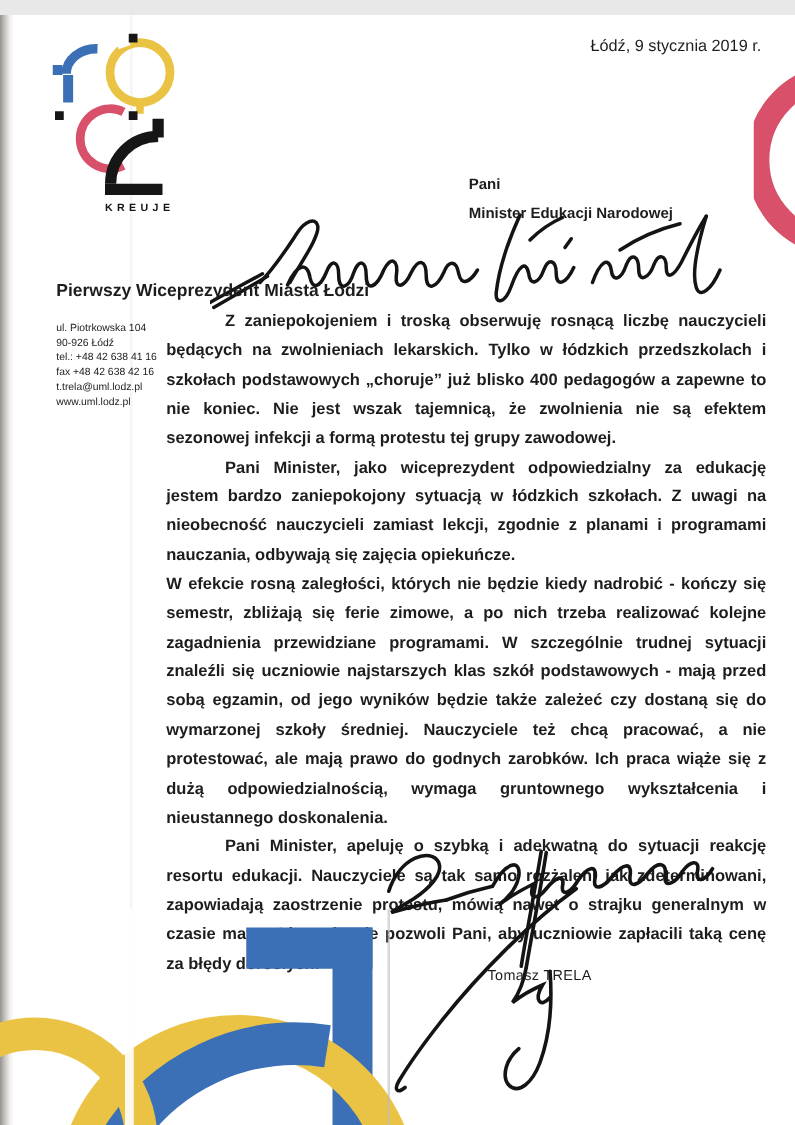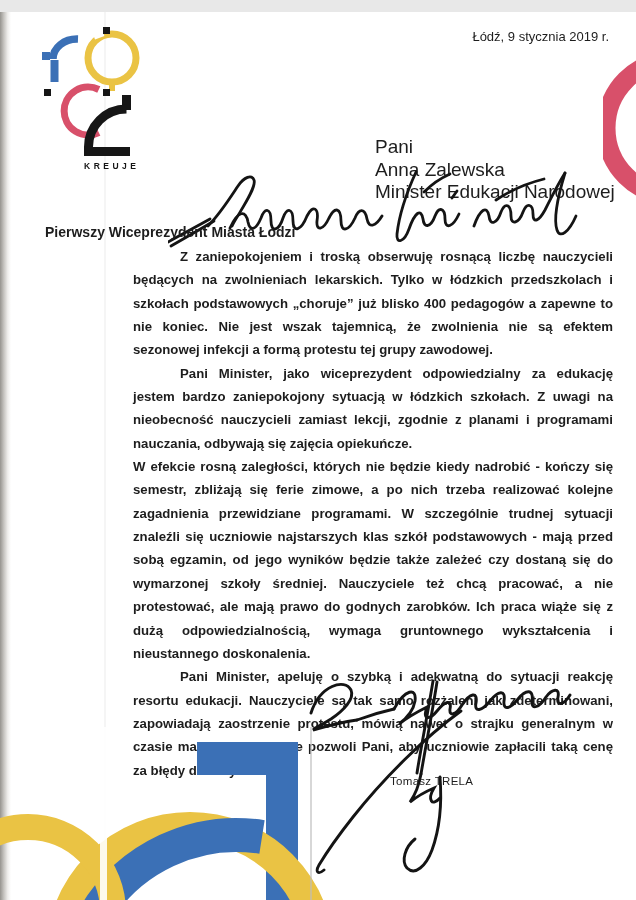--- a/index.html
+++ b/index.html
@@ -8,22 +8,22 @@
     background:#fff;overflow:hidden;
     font-family:"Liberation Sans",sans-serif;color:#1d1d1d;padding-left:39px;
   }
   .scan-edge{position:absolute;left:0;top:0;width:11px;height:900px;
     background:linear-gradient(to right,#96948f,#c6c4c0 35%,#efeeec 70%,#fff);}
   .fold-line{position:absolute;left:104px;top:0;width:2px;height:900px;
     background:rgba(60,60,60,0.05);}
   .date-line{position:absolute;top:17px;right:66px;font-size:13px;}
   .logo-wrap{position:absolute;left:42px;top:12px;width:100px;height:150px;text-align:right;}
   .red-ring{position:absolute;top:30px;right:0;width:72px;height:175px;}
-  .recipient{position:absolute;left:375px;top:124px;font-weight:normal;
-    font-size:19px;line-height:22.5px;}
+  .recipient{position:absolute;left:375px;top:124px;font-weight:bold;
+    font-size:12px;line-height:22.5px;}
   .greeting-svg{position:absolute;left:168px;top:152px;width:410px;height:95px;}
   .sender-title{position:absolute;left:45px;top:212px;font-weight:bold;font-size:14px;}
   .sender-address{position:absolute;left:45px;top:245px;font-size:8.3px;line-height:11.7px;color:#222;}
   .body-text{position:absolute;left:133px;top:233px;width:480px;
     font-size:13.2px;line-height:23.35px;text-align:justify;}
   .body-text p{margin:0;font-weight:bold;}
   .body-text p.indent{text-indent:47px;}
   .signature-svg{position:absolute;left:293px;top:655px;width:285px;height:220px;}
   .signatory{position:absolute;left:390px;top:763px;font-weight:normal;font-size:11.5px;letter-spacing:.3px;}
   .bottom-deco{position:absolute;left:0;top:715px;width:330px;height:185px;}
@@ -64,40 +64,47 @@
   </div>
 
   <div class="red-ring">
     <svg width="72" height="175" viewBox="0 0 72 175">
       <circle cx="71" cy="86" r="68" fill="none" stroke="#D8506A" stroke-width="19"></circle>
     </svg>
   </div>
 
   <div class="recipient">
     <div>Pani</div>
-    <div>Anna Zalewska</div>
     <div>Minister Edukacji Narodowej</div>
   </div>
 
   <svg class="greeting-svg" viewBox="0 0 410 95">
     <g fill="none" stroke="#141414" stroke-width="2.8" stroke-linecap="round">
       <path d="M 0 78 C 14 70 26 64 42 55"></path>
       <path d="M 3 82 C 17 74 31 66 46 57"></path>
       <path d="M 40 62 C 52 50 62 34 70 22 C 76 13 84 10 86 16 C 89 24 70 50 64 62"></path>
       <path d="M 62 64 C 70 46 78 46 80 58 C 82 68 88 66 93 54 C 97 43 103 44 103 57 C 103 69 111 67 115 54 C 119 43 125 44 125 57 C 125 69 133 67 139 52 C 145 40 151 44 149 57 C 148 67 155 67 161 54 C 167 42 173 44 173 57 C 173 69 181 67 187 54 C 191 44 197 44 199 55 C 201 65 208 62 214 52"></path>
       <path d="M 248 8 C 238 30 231 52 229 70 C 228 80 236 79 241 65 C 247 48 253 44 255 55 C 256 65 263 63 267 52 C 271 42 277 44 277 55 C 277 66 285 63 291 50"></path>
       <path d="M 256 28 C 264 20 273 14 282 10"></path>
       <path d="M 284 34 L 289 27"></path>
       <path d="M 306 62 C 312 45 319 41 321 52 C 322 62 329 60 333 48 C 337 38 343 40 343 52 C 343 62 351 59 355 48 C 359 38 365 40 365 50 C 365 60 371 57 377 46 C 383 34 390 20 397 9"></path>
       <path d="M 397 9 C 390 32 385 54 389 66 C 392 75 401 68 408 52"></path>
       <path d="M 328 36 C 343 26 360 19 376 15"></path>
     </g>
   </svg>
 
   <div class="sender-title">Pierwszy Wiceprezydent Miasta Łodzi</div>
+  <div class="sender-address">
+    <div>ul. Piotrkowska 104</div>
+    <div>90-926 Łódź</div>
+    <div>tel.: +48 42 638 41 16</div>
+    <div>fax +48 42 638 42 16</div>
+    <div>t.trela@uml.lodz.pl</div>
+    <div>www.uml.lodz.pl</div>
+  </div>
 
   <div class="body-text">
     <p class="indent">Z zaniepokojeniem i troską obserwuję rosnącą liczbę nauczycieli będących na zwolnieniach lekarskich. Tylko w łódzkich przedszkolach i szkołach podstawowych „choruje” już blisko 400 pedagogów a zapewne to nie koniec. Nie jest wszak tajemnicą, że zwolnienia nie są efektem sezonowej infekcji a formą protestu tej grupy zawodowej.</p>
     <p class="indent">Pani Minister, jako wiceprezydent odpowiedzialny za edukację jestem bardzo zaniepokojony sytuacją w łódzkich szkołach. Z uwagi na nieobecność nauczycieli zamiast lekcji, zgodnie z planami i programami nauczania, odbywają się zajęcia opiekuńcze.</p>
     <p>W efekcie rosną zaległości, których nie będzie kiedy nadrobić - kończy się semestr, zbliżają się ferie zimowe, a po nich trzeba realizować kolejne zagadnienia przewidziane programami. W szczególnie trudnej sytuacji znaleźli się uczniowie najstarszych klas szkół podstawowych - mają przed sobą egzamin, od jego wyników będzie także zależeć czy dostaną się do wymarzonej szkoły średniej. Nauczyciele też chcą pracować, a nie protestować, ale mają prawo do godnych zarobków. Ich praca wiąże się z dużą odpowiedzialnością, wymaga gruntownego wykształcenia i nieustannego doskonalenia.</p>
     <p class="indent">Pani Minister, apeluję o szybką i adekwatną do sytuacji reakcję resortu edukacji. Nauczyciele są tak samo rozżaleni jak zdeterminowani, zapowiadają zaostrzenie protestu, mówią nawet o strajku generalnym w czasie matur. Liczę, że nie pozwoli Pani, aby uczniowie zapłacili taką cenę za błędy dorosłych.</p>
   </div>
 
   <svg class="signature-svg" viewBox="0 0 285 220">
     <g fill="none" stroke="#141414" stroke-width="2.9" stroke-linecap="round">

